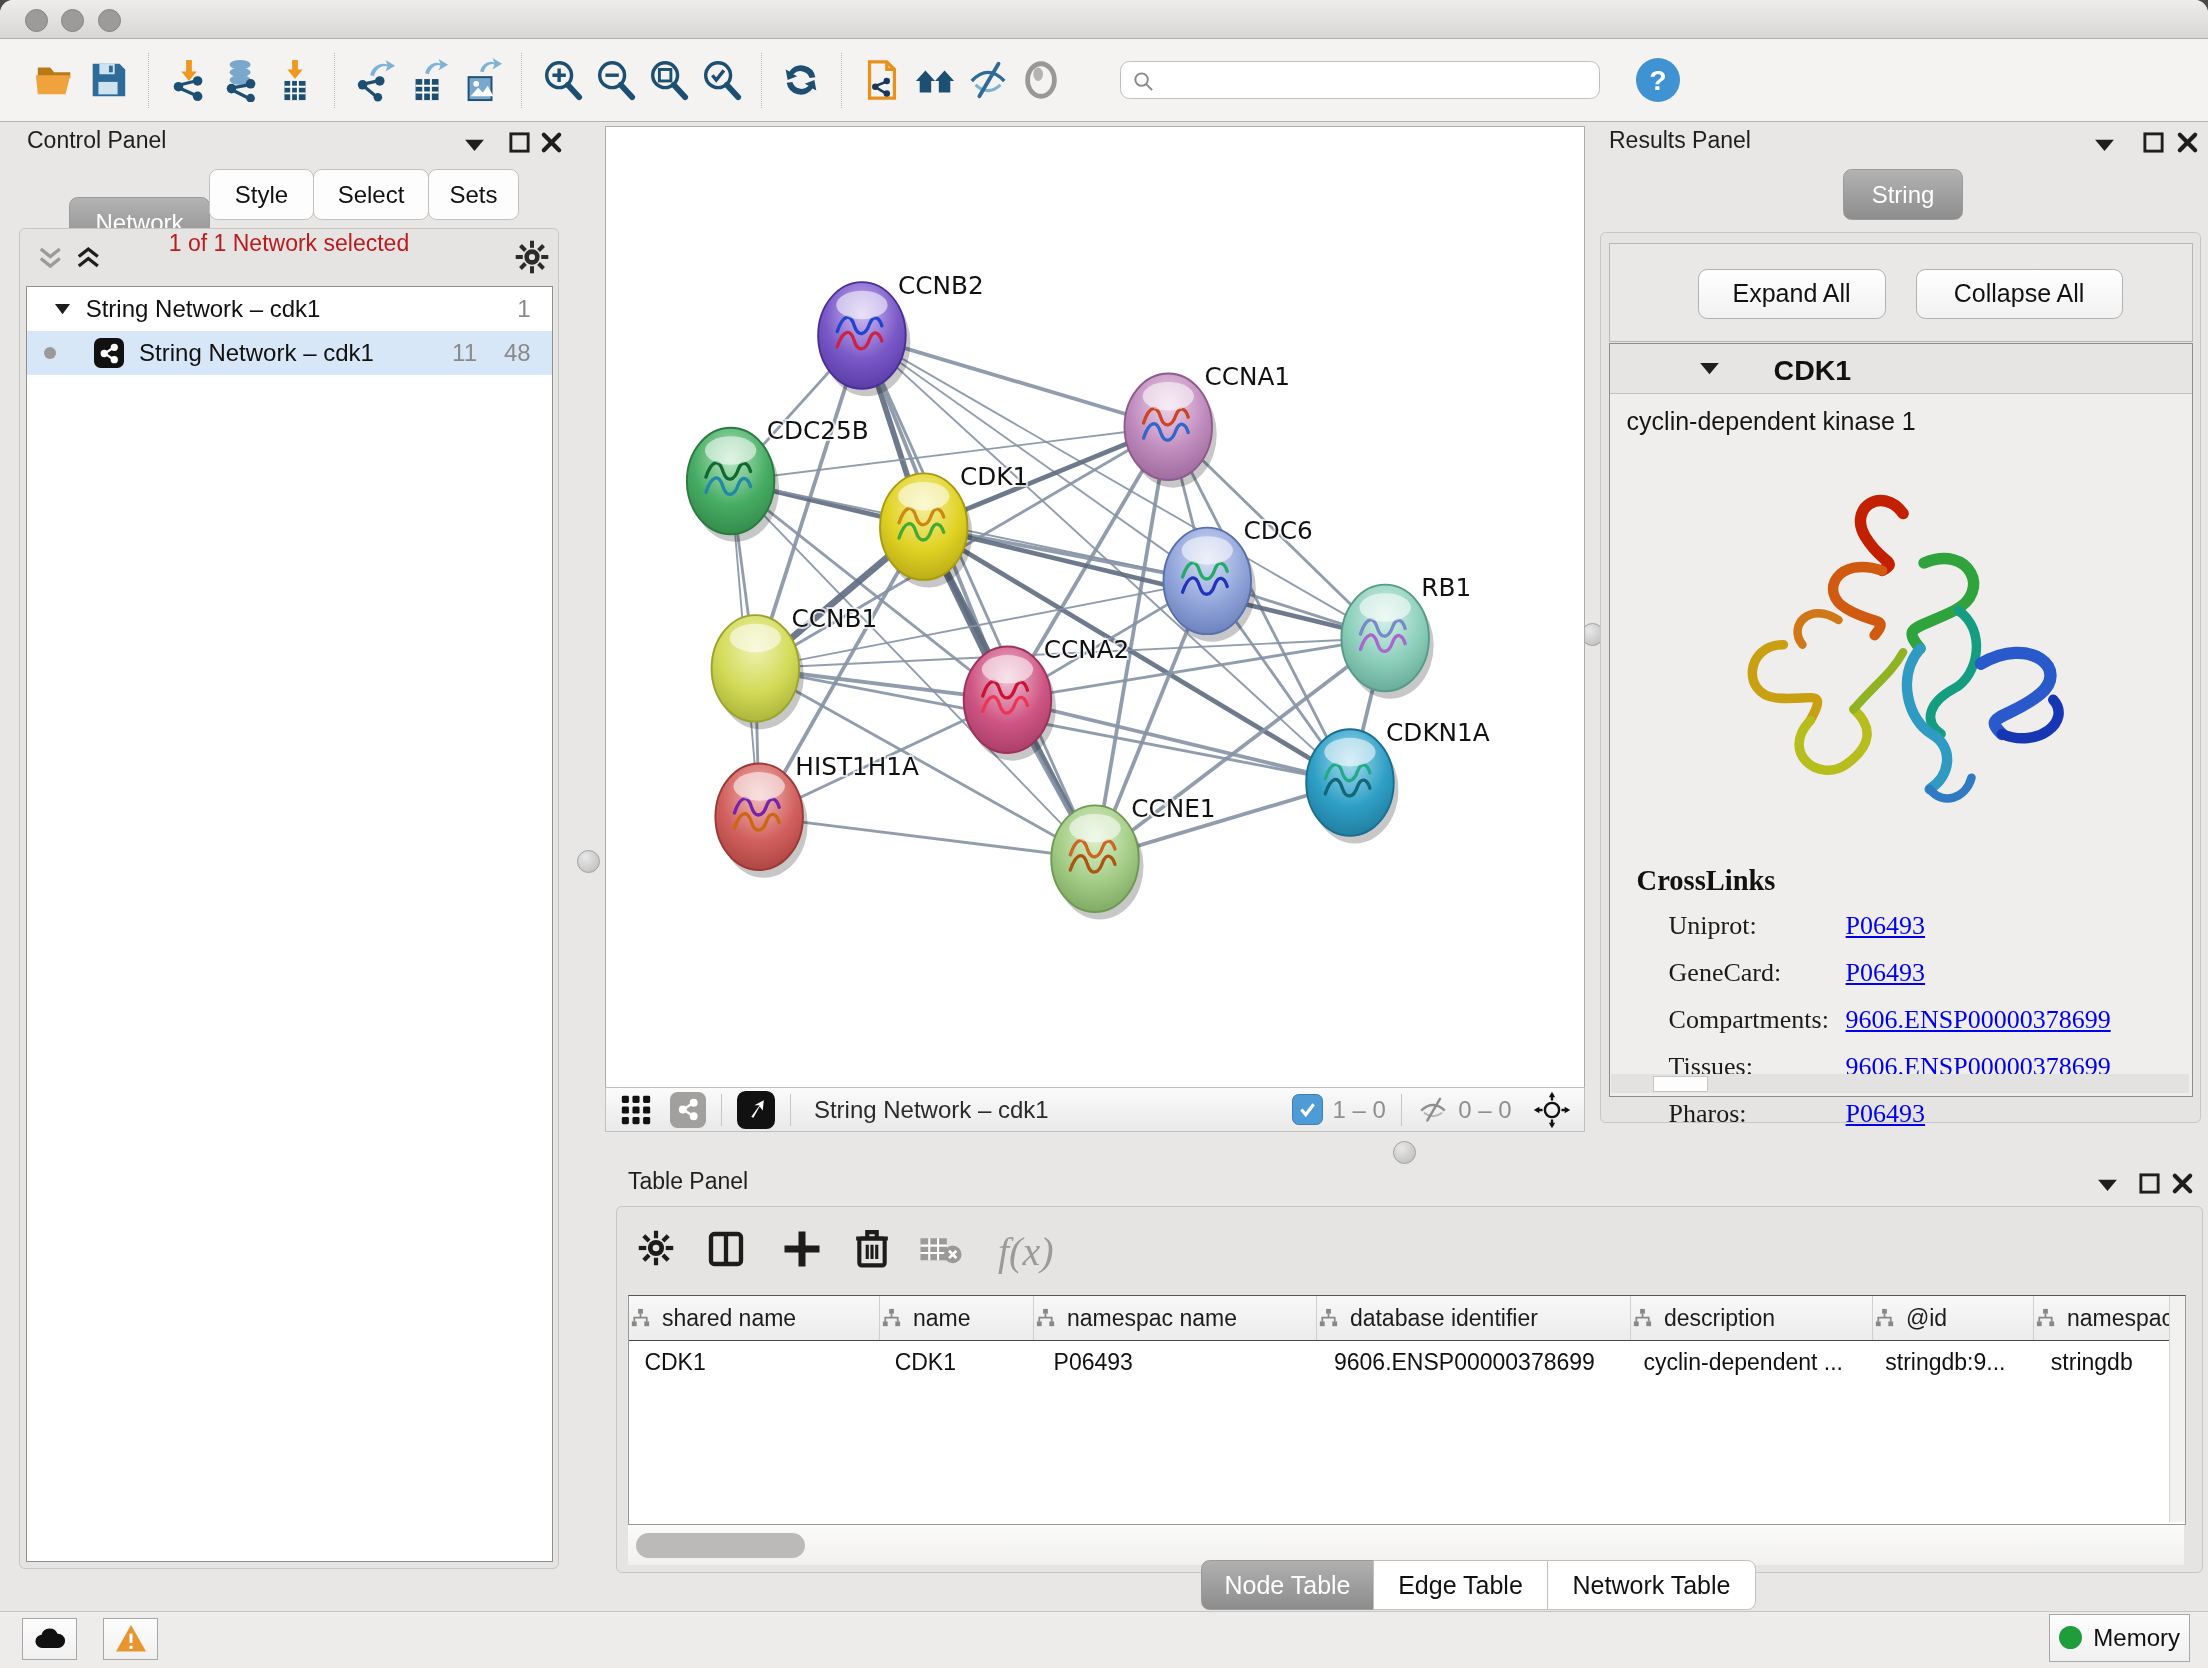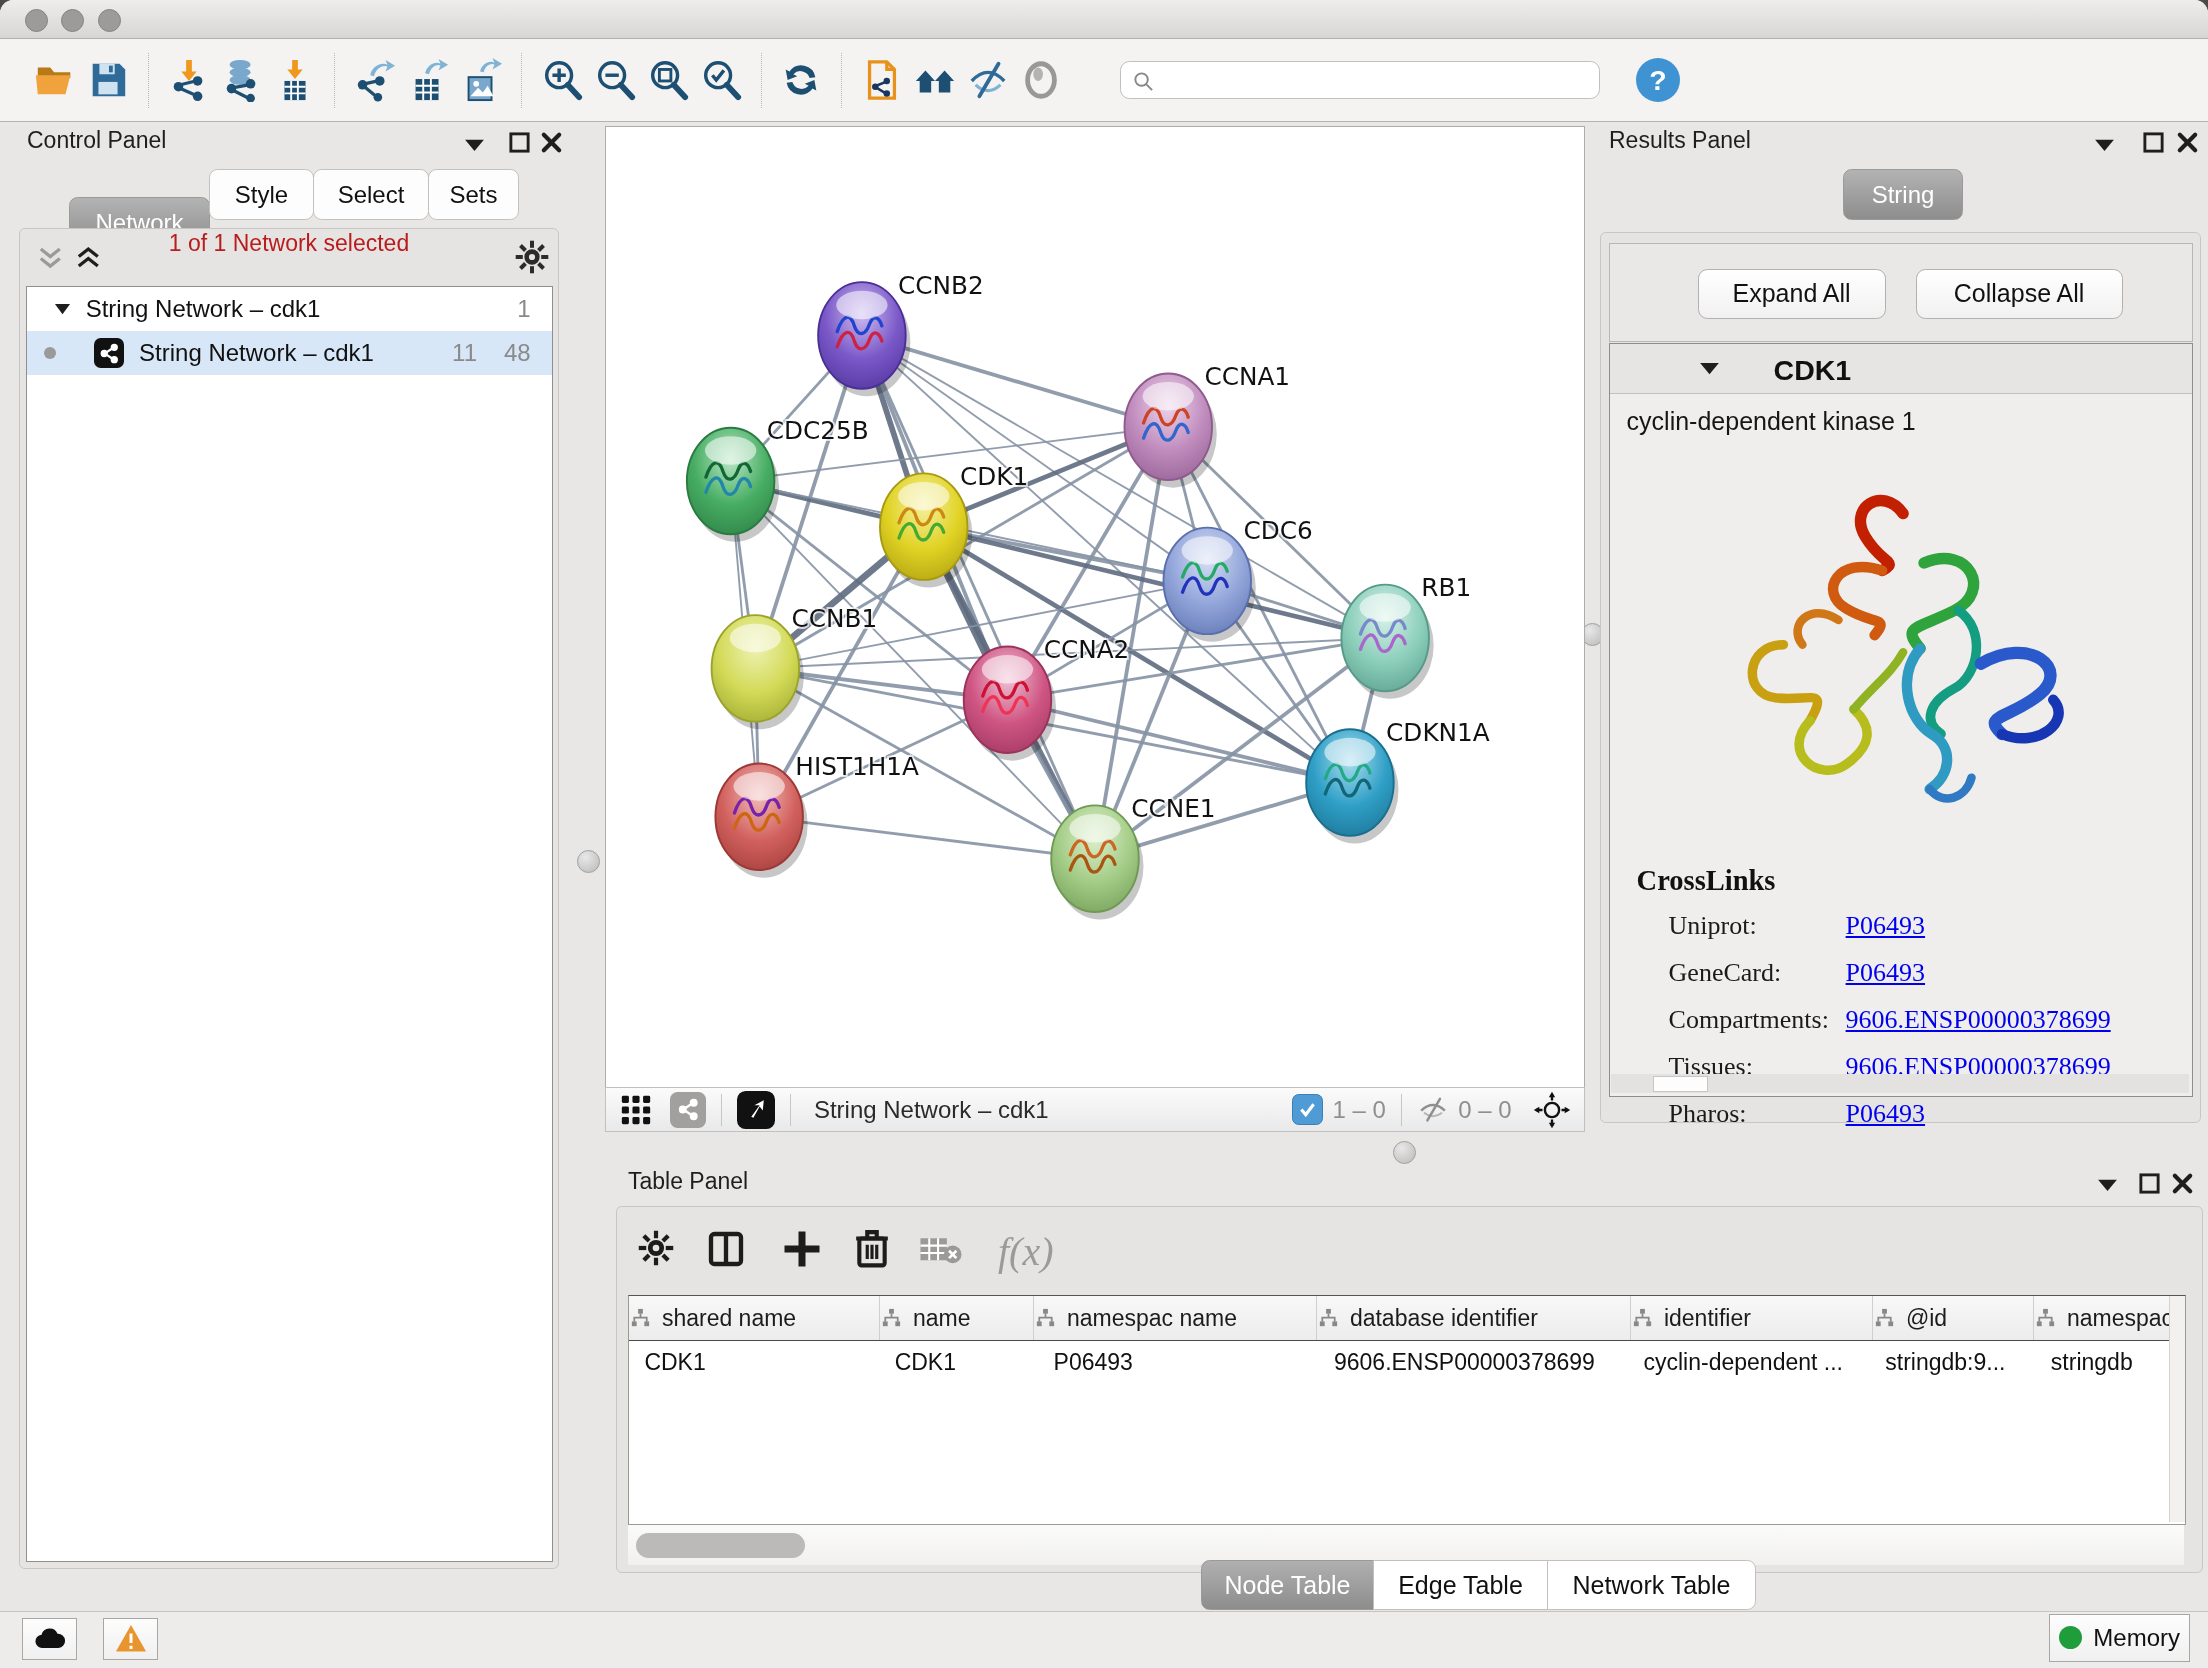--- a/index.html
+++ b/index.html
@@ -741,21 +741,21 @@
           </div>
           <div class="th" style="width: 241px;">
             <svg viewBox="0 0 24 24">
               <g fill="#8a8886">
                 <rect x="9.5" y="2" width="5" height="5"></rect>
                 <rect x="3" y="15" width="5" height="5"></rect>
                 <rect x="16" y="15" width="5" height="5"></rect>
               </g>
               <path d="M12 7v4M5.5 15v-4h13v4" fill="none" stroke="#8a8886" stroke-width="1.8"></path>
             </svg>
-            <span>identifier</span>
+            <span>description</span>
           </div>
           <div class="th" style="width: 160px;">
             <svg viewBox="0 0 24 24">
               <g fill="#8a8886">
                 <rect x="9.5" y="2" width="5" height="5"></rect>
                 <rect x="3" y="15" width="5" height="5"></rect>
                 <rect x="16" y="15" width="5" height="5"></rect>
               </g>
               <path d="M12 7v4M5.5 15v-4h13v4" fill="none" stroke="#8a8886" stroke-width="1.8"></path>
             </svg>

